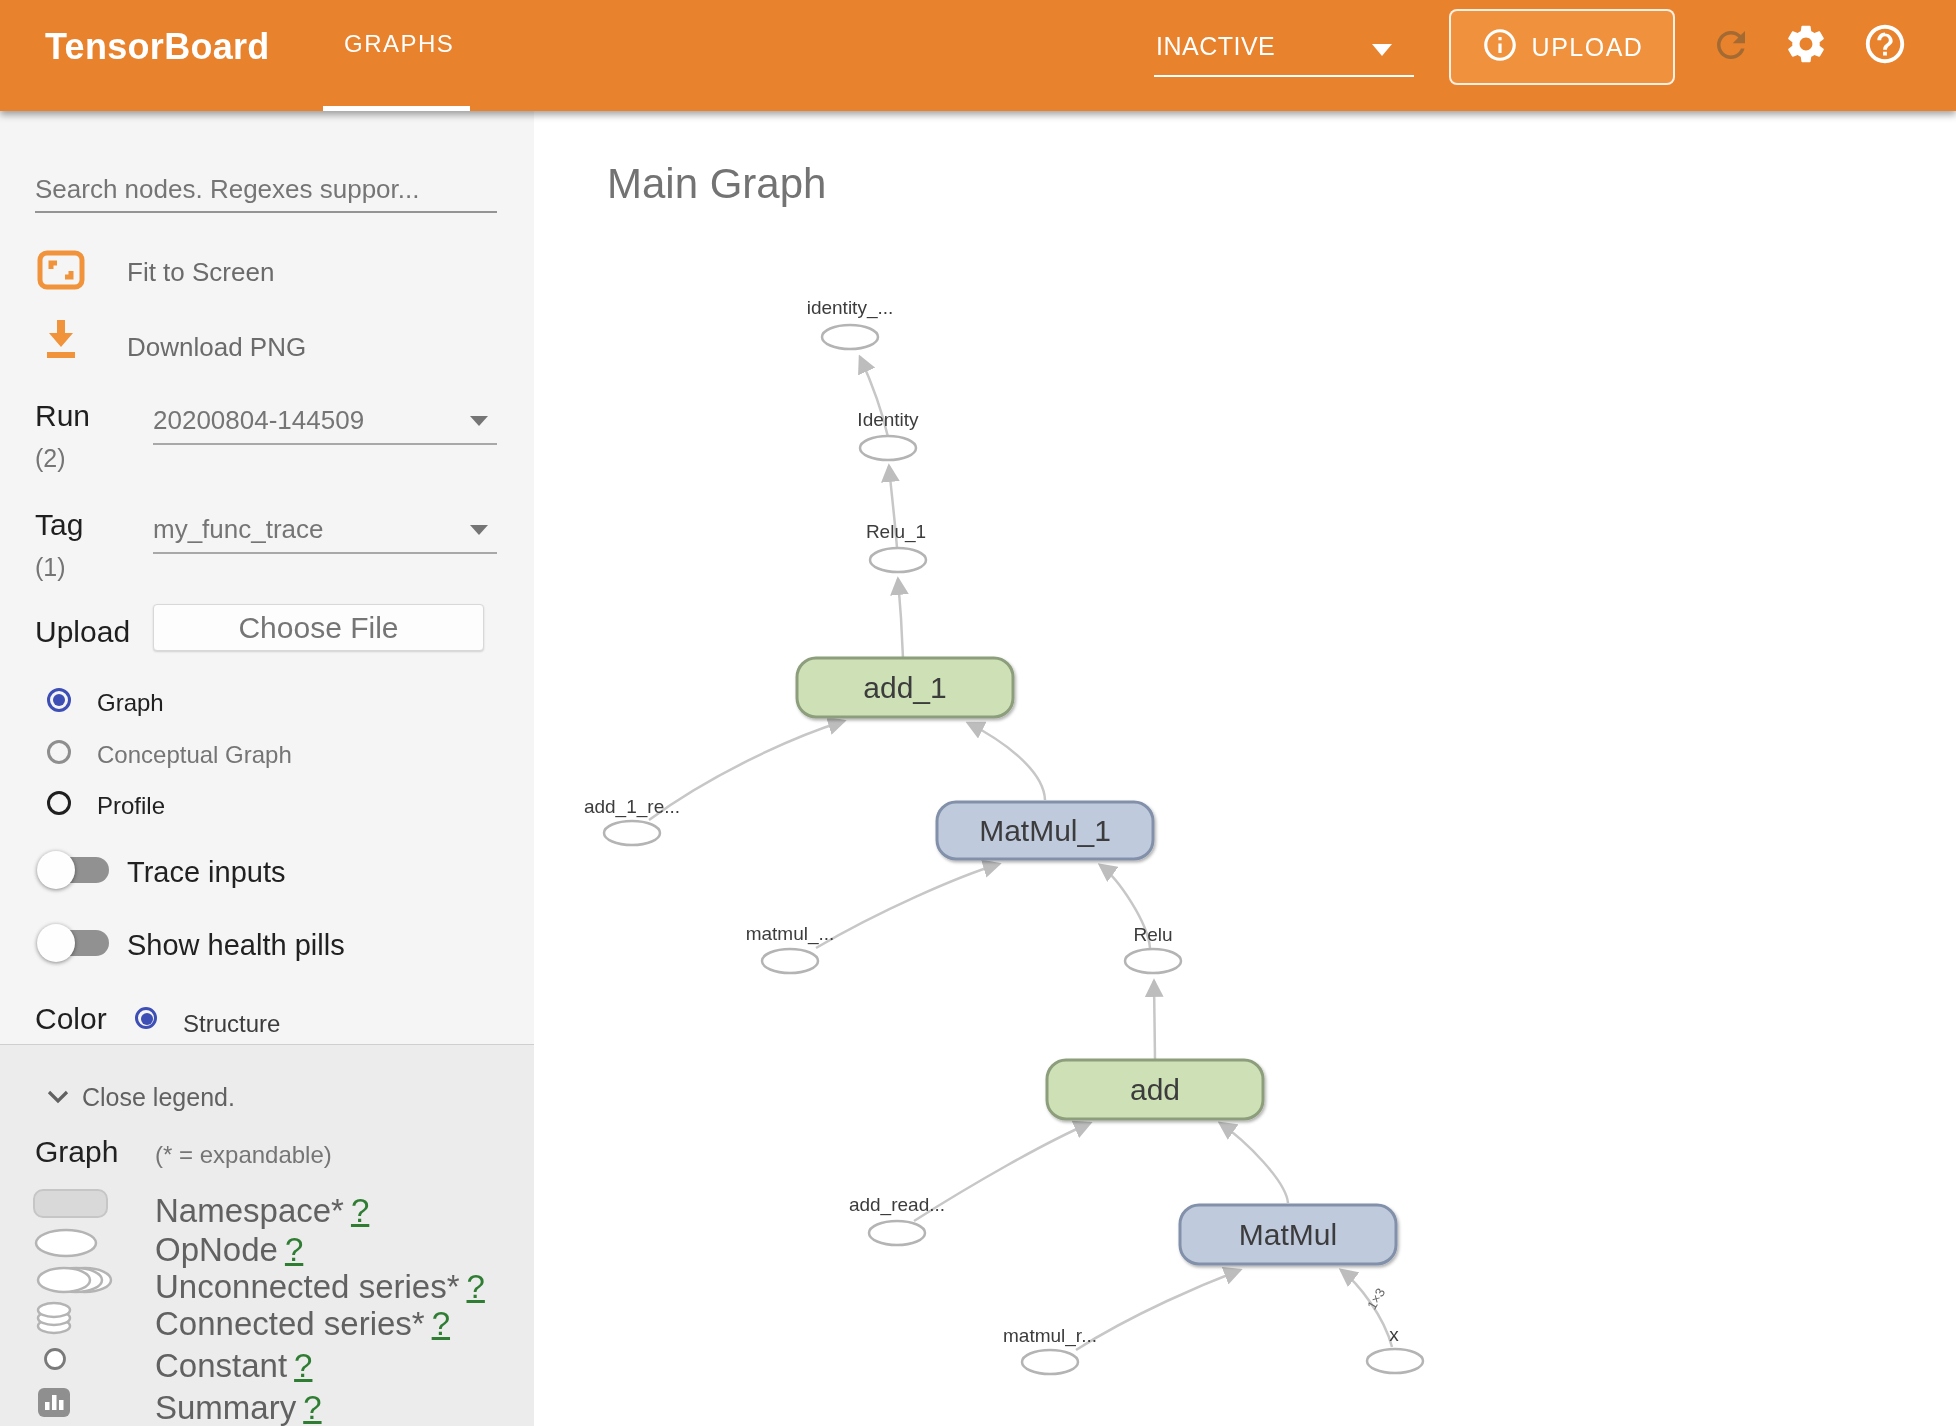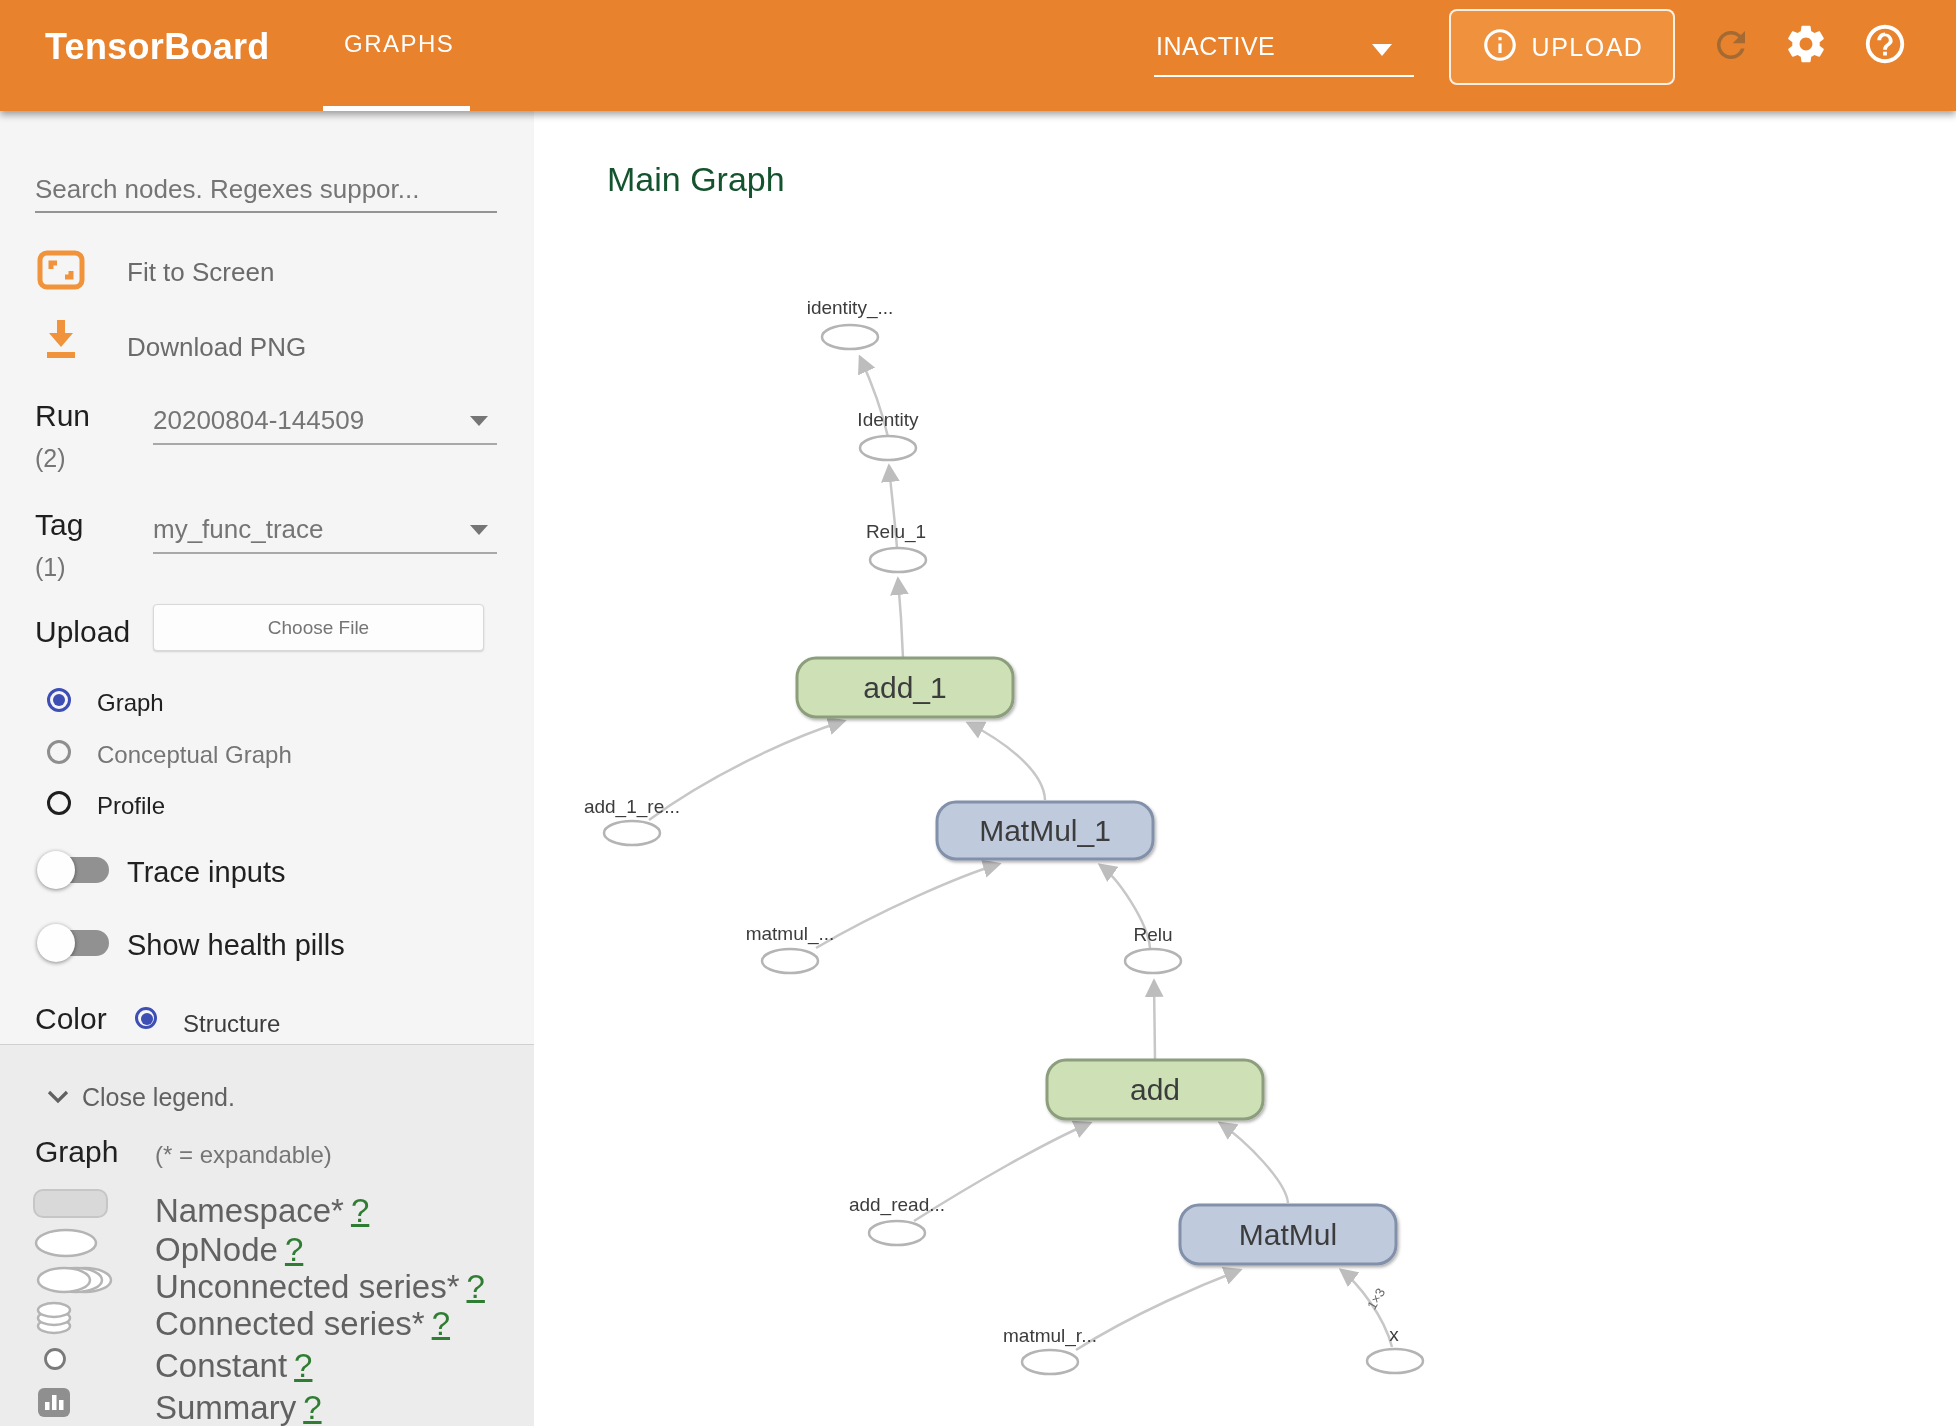--- a/index.html
+++ b/index.html
@@ -40,21 +40,21 @@
   .action-label { position:absolute; left:127px; font-size:26px; color:#6b6b6b; cursor:pointer; }
   .side-label { position:absolute; left:35px; font-size:30px; color:#1f1f1f; }
   .side-count { position:absolute; left:35px; font-size:25px; color:#757575; }
   .select-value { position:absolute; left:153px; font-size:26px; color:#757575; cursor:pointer;
     width:300px; white-space:nowrap; }
   .select-caret { position:absolute; left:470px; width:0; height:0; cursor:pointer;
     border-left:9px solid transparent; border-right:9px solid transparent; border-top:10px solid #757575; }
   .select-underline { position:absolute; left:153px; width:344px; height:2px; background:#a8a8a8; }
   .choose-file { position:absolute; left:153px; top:493px; width:331px; height:47px;
     background:#fdfdfd; border:1px solid #d8d8d8; border-radius:4px;
-    box-shadow:0 1px 2px rgba(0,0,0,0.15); font-size:19px; color:#757575;
+    box-shadow:0 1px 2px rgba(0,0,0,0.15); font-size:30px; color:#757575;
     display:flex; align-items:center; justify-content:center; cursor:pointer; font-family:inherit; }
   .radio { position:absolute; width:24px; height:24px; border-radius:50%; cursor:pointer; }
   .radio.sel { border:3px solid #3d4eb5; }
   .radio.sel::after { content:""; position:absolute; left:3px; top:3px; width:12px; height:12px;
     border-radius:50%; background:#3d4eb5; }
   .radio.gray { border:3px solid #8e8e8e; }
   .radio.dark { border:3px solid #1f1f1f; }
   .radio-label { position:absolute; left:97px; font-size:24px; cursor:pointer; }
   .toggle { position:absolute; left:37px; width:74px; height:40px; cursor:pointer; }
   .toggle .track { position:absolute; left:2px; top:8px; width:70px; height:26px;
@@ -68,21 +68,21 @@
   .legend-title { position:absolute; left:35px; top:90px; font-size:30px; color:#212121; }
   .legend-note { position:absolute; left:155px; top:96px; font-size:24px; color:#757575; }
   .legend-row-label { position:absolute; left:155px; font-size:33px; color:#616161; white-space:nowrap; }
   .legend-row-label a { color:#2f7d32; text-decoration:underline; cursor:pointer; margin-left:7px; }
   .swatch-ns { position:absolute; left:33px; top:144px; width:75px; height:29px;
     border-radius:10px; background:#d9d9d9; border:2px solid #c6c6c6; }
   .swatch-summary { position:absolute; left:38px; top:343px; width:32px; height:29px;
     border-radius:6px; background:#8f8f8f; }
 
   
-  .main-title { position:absolute; left:607px; top:160px; font-size:34px; font-weight:500; color:#14532d; }
+  .main-title { position:absolute; left:607px; top:160px; font-size:42px; font-weight:500; color:#737373; }
   .graph-svg { position:absolute; left:534px; top:111px; }
   .graph-svg text { font-family:"Liberation Sans","DejaVu Sans",sans-serif; }
   .io-label { font-size:19px; fill:#3c3c3c; }
   .node-label { font-size:30px; fill:#3c3c3c; }
   .edge { stroke:#c7c7c7; stroke-width:2.5; fill:none; }
   .io-ellipse { fill:#ffffff; stroke:#b4b4b4; stroke-width:2.5; }
   .edge-dim-label { font-size:13px; fill:#666; }
 </style>
 </head>
 <body>

